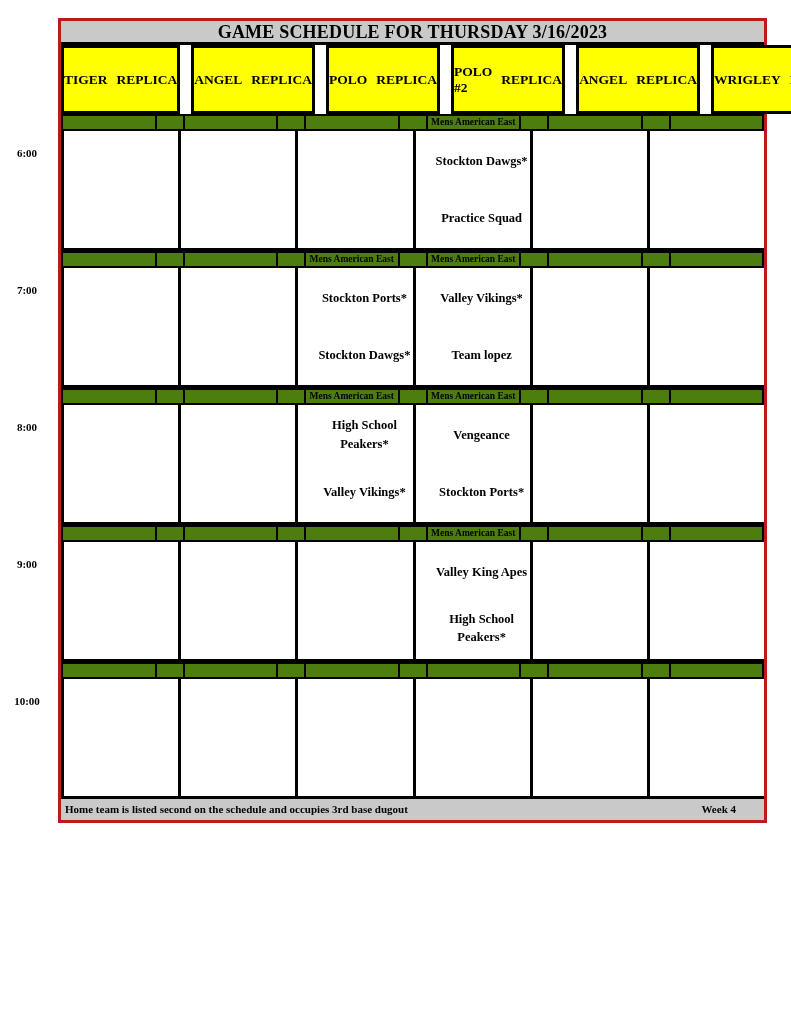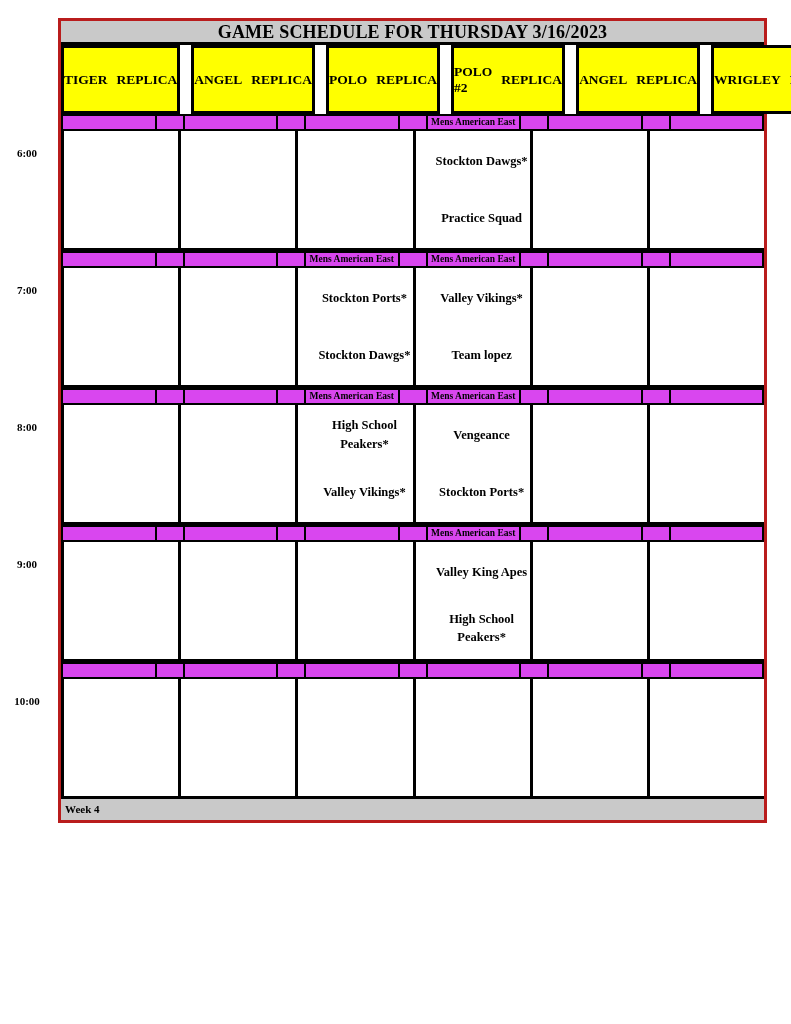--- a/index.html
+++ b/index.html
@@ -19,21 +19,21 @@
   }
   
   .header-row { display:flex; gap:11px; height:69px; background:#fff; }
   .venue-cell {
     flex:1; background:#ffff00; border:3px solid #000;
     display:flex; flex-direction:row; align-items:center; justify-content:center; gap:9px;
     font-size:13.5px;
   }
   
   .divider-row {
-    display:flex; gap:26px; height:17px; background:#d946ef;
+    display:flex; gap:26px; height:17px; background:#4d7c0f;
     border-top:2px solid #000; border-bottom:2px solid #000;
   }
   .divider-seg {
     flex:1; border-left:2px solid #000; border-right:2px solid #000;
     text-align:center; font-size:9.5px; line-height:12px; white-space:nowrap; overflow:hidden;
   }
   
   .game-row { position:relative; display:flex; height:120px; border-bottom:3px solid #000; background:#fff; }
   .game-cell { flex:1; position:relative; border-left:3px solid #000; }
   .game-cell:first-child { border-left:none; }
@@ -261,16 +261,17 @@
       <div class="team away"></div>
       <div class="team home"></div>
     </div>
     <div class="game-cell">
       <div class="team away"></div>
       <div class="team home"></div>
     </div>
   </div>
 
   <div class="footer-row">
+    <span>Home team is listed second on the schedule and occupies 3rd base dugout</span>
     <span>Week 4</span>
   </div>
 
 </div>
 
 </body></html>

